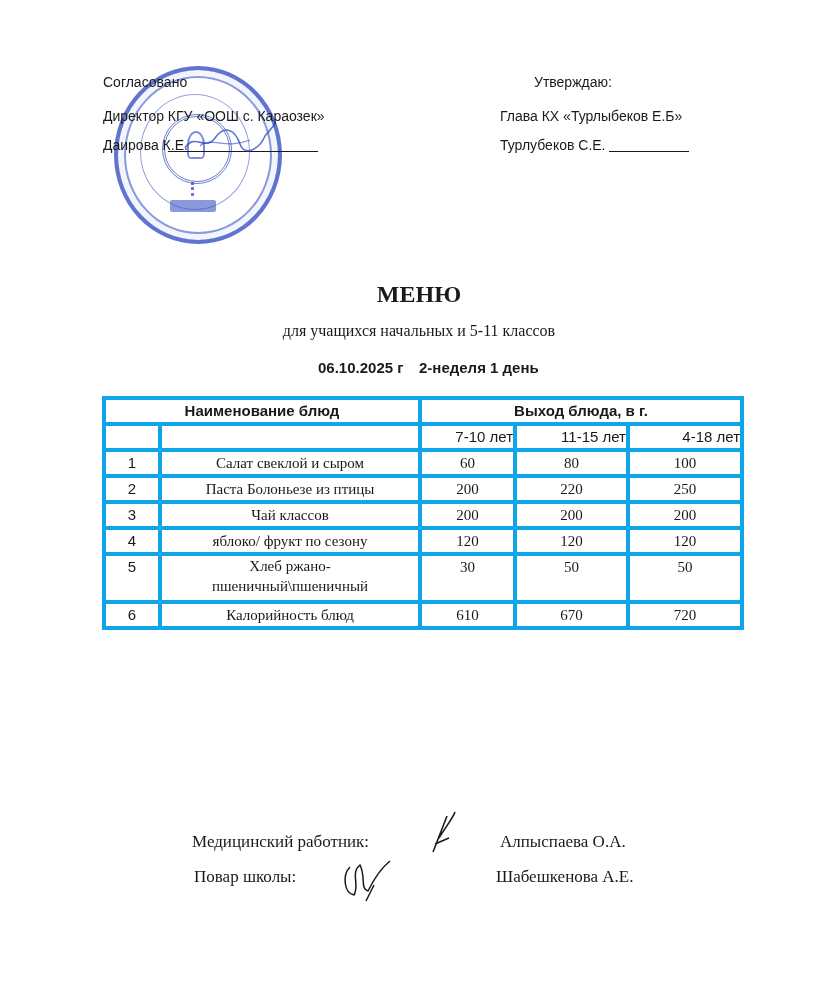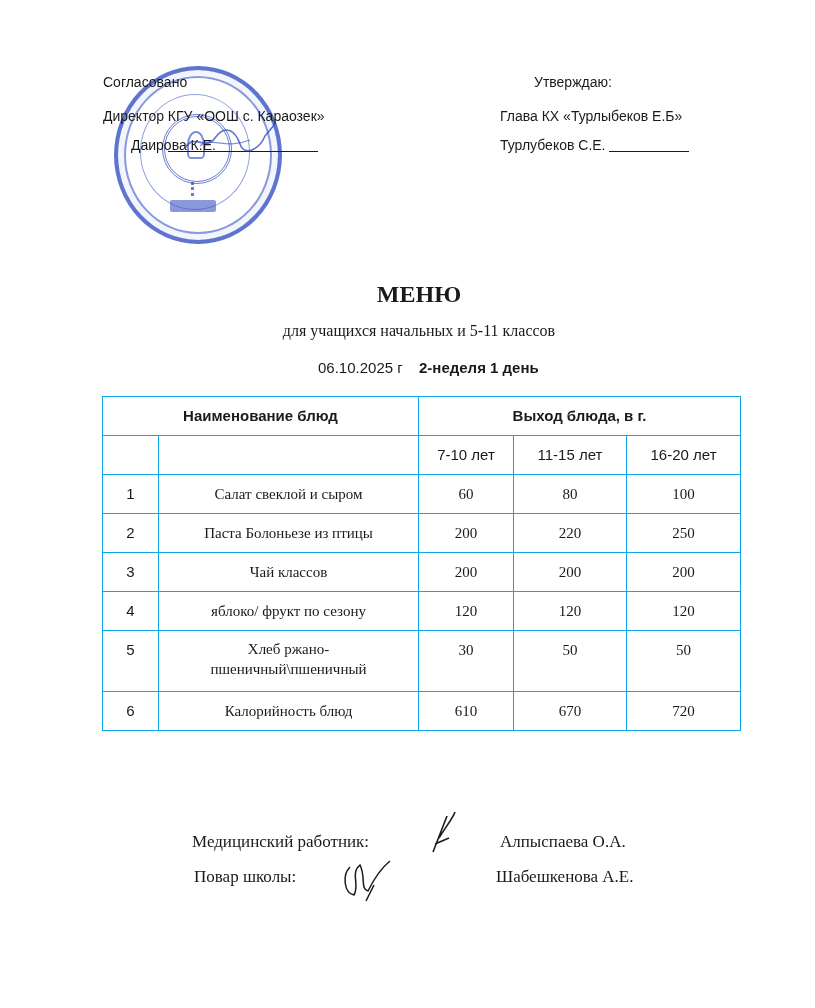--- a/index.html
+++ b/index.html
@@ -41,78 +41,78 @@
   .sig-line { position: absolute; left: 609px; top: 151px; width: 80px; height: 1px; background: #1a1a1a; }
 
   .sig-scribble { position: absolute; }
 
   
   table.menu {
     position: absolute; left: 102px; top: 396px; width: 638px;
     border-collapse: collapse; table-layout: fixed;
   }
   table.menu td {
-    border: 1px solid #0ea5e9; padding: 8px; height: 22px; text-align: center; vertical-align: top;
+    border: 4px solid #0ea5e9; padding: 0; height: 22px; text-align: center; vertical-align: top;
     font-size: 16px; line-height: 22px;
   }
   table.menu td.hdr { font-family: "Liberation Sans", sans-serif; font-weight: bold; font-size: 15px; }
-  table.menu td.age { font-family: "Liberation Sans", sans-serif; font-size: 15px; }
+  table.menu td.age { font-family: "Liberation Sans", sans-serif; font-size: 15px; text-align: right; }
   table.menu td.num { font-family: "Liberation Sans", sans-serif; font-size: 15px; }
   table.menu td.name, table.menu td.val { font-family: "Liberation Serif", serif; font-size: 15px; }
   table.menu tr.tall td { height: 44px; }
   table.menu td.name.wrap { white-space: normal; line-height: 20px; }
 </style>
 </head>
 <body>
 
 <div class="stamp">
   <div class="stamp-inner"></div>
   <div class="emblem"></div>
   <div class="stamp-dots"></div>
   <div class="stamp-plate"></div>
 </div>
 
 <div class="abs sans" style="left:103px; top:74px; font-size:14px;">Согласовано</div>
 <div class="abs sans" style="left:103px; top:108px; font-size:14px;">Директор КГУ «ООШ с. Караозек»</div>
-<div class="abs sans" style="left:103px; top:137px; font-size:14px;margin-left:28px;">Даирова К.Е.</div>
+<div class="abs sans" style="left:103px; top:137px; font-size:14px;">Даирова К.Е.</div>
 <div class="top-left-line"></div>
 <svg class="sig-scribble" style="left:180px; top:122px;" width="100" height="36">
   <path d="M5 26 C 15 10, 25 30, 35 16 S 55 8, 60 22 S 80 26, 85 14 L 95 2" fill="none" stroke="rgba(40,70,190,0.75)" stroke-width="1.6"></path>
   <path d="M20 24 C 30 14, 45 28, 70 18" fill="none" stroke="rgba(40,70,190,0.6)" stroke-width="1.2"></path>
 </svg>
 
 <div class="abs sans" style="left:534px; top:74px; font-size:14px;">Утверждаю:</div>
 <div class="abs sans" style="left:500px; top:108px; font-size:14px;">Глава КХ «Турлыбеков Е.Б»</div>
 <div class="abs sans" style="left:500px; top:137px; font-size:14px;">Турлубеков С.Е.</div>
 <div class="sig-line"></div>
 
 <div class="abs serif" style="left:0; width:838px; text-align:center; top:281px; font-size:24px; font-weight:bold;">МЕНЮ</div>
 <div class="abs serif" style="left:0; width:838px; text-align:center; top:322px; font-size:16px;">для учащихся начальных и 5-11 классов</div>
-<div class="abs sans" style="left:318px; top:359px; font-size:15px; font-weight:normal;">06.10.2025 г</div>
+<div class="abs sans" style="left:318px; top:359px; font-size:15px; font-weight:bold;">06.10.2025 г</div>
 <div class="abs sans" style="left:419px; top:359px; font-size:15px; font-weight:bold;">2-неделя 1 день</div>
 
 <table class="menu">
   <colgroup>
     <col style="width:56px">
       <col style="width:260px">
       <col style="width:95px">
       <col style="width:113px">
       <col style="width:114px">
   </colgroup>
   <tbody>
       <tr>
     <td class="hdr" colspan="2">Наименование блюд</td>
     <td class="hdr" colspan="3">Выход блюда, в г.</td>
   </tr>
   <tr>
     <td></td>
     <td></td>
     <td class="age">7-10 лет</td>
     <td class="age">11-15 лет</td>
-    <td class="age">16-20 лет</td>
+    <td class="age">4-18 лет</td>
   </tr>
   <tr>
     <td class="num">1</td>
     <td class="name">Салат свеклой и сыром</td>
     <td class="val">60</td>
     <td class="val">80</td>
     <td class="val">100</td>
   </tr>
   <tr>
     <td class="num">2</td>

